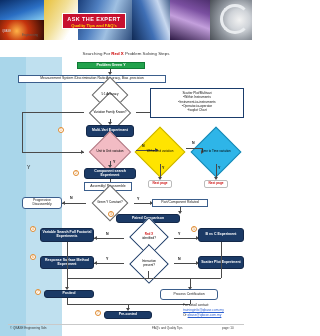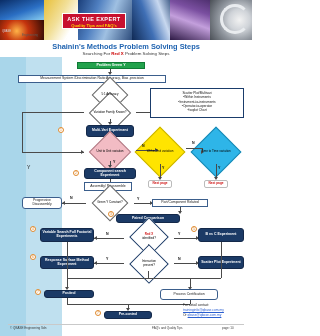--- a/index.html
+++ b/index.html
@@ -115,21 +115,20 @@
         <div class="fan"></div>
       </div>
     <div class="aska">
       <div class="t1">ASK THE EXPERT</div>
       <div class="t2">Quality Tips and FAQ's</div>
     </div>
     <div class="blogo">QBASE</div>
   </div>
   <div class="bengr">Engineering</div>
 
-  <div class="title">Shainin's Methods Problem Solving Steps</div>
   <div class="subtitle">
     <span>Searching For </span><span class="redx">Red X</span><span> Problem Solving Steps</span>
   </div>
 
   <div class="midband"></div>
   <div class="leftband"></div>
   <div class="leftband2"></div>
 
   <div class="node green" style="left:77px;top:62px;width:68px;height:7px;">Problem  Green Y</div>
   <div class="vl" style="left:110px;top:69px;height:4px;"></div>

